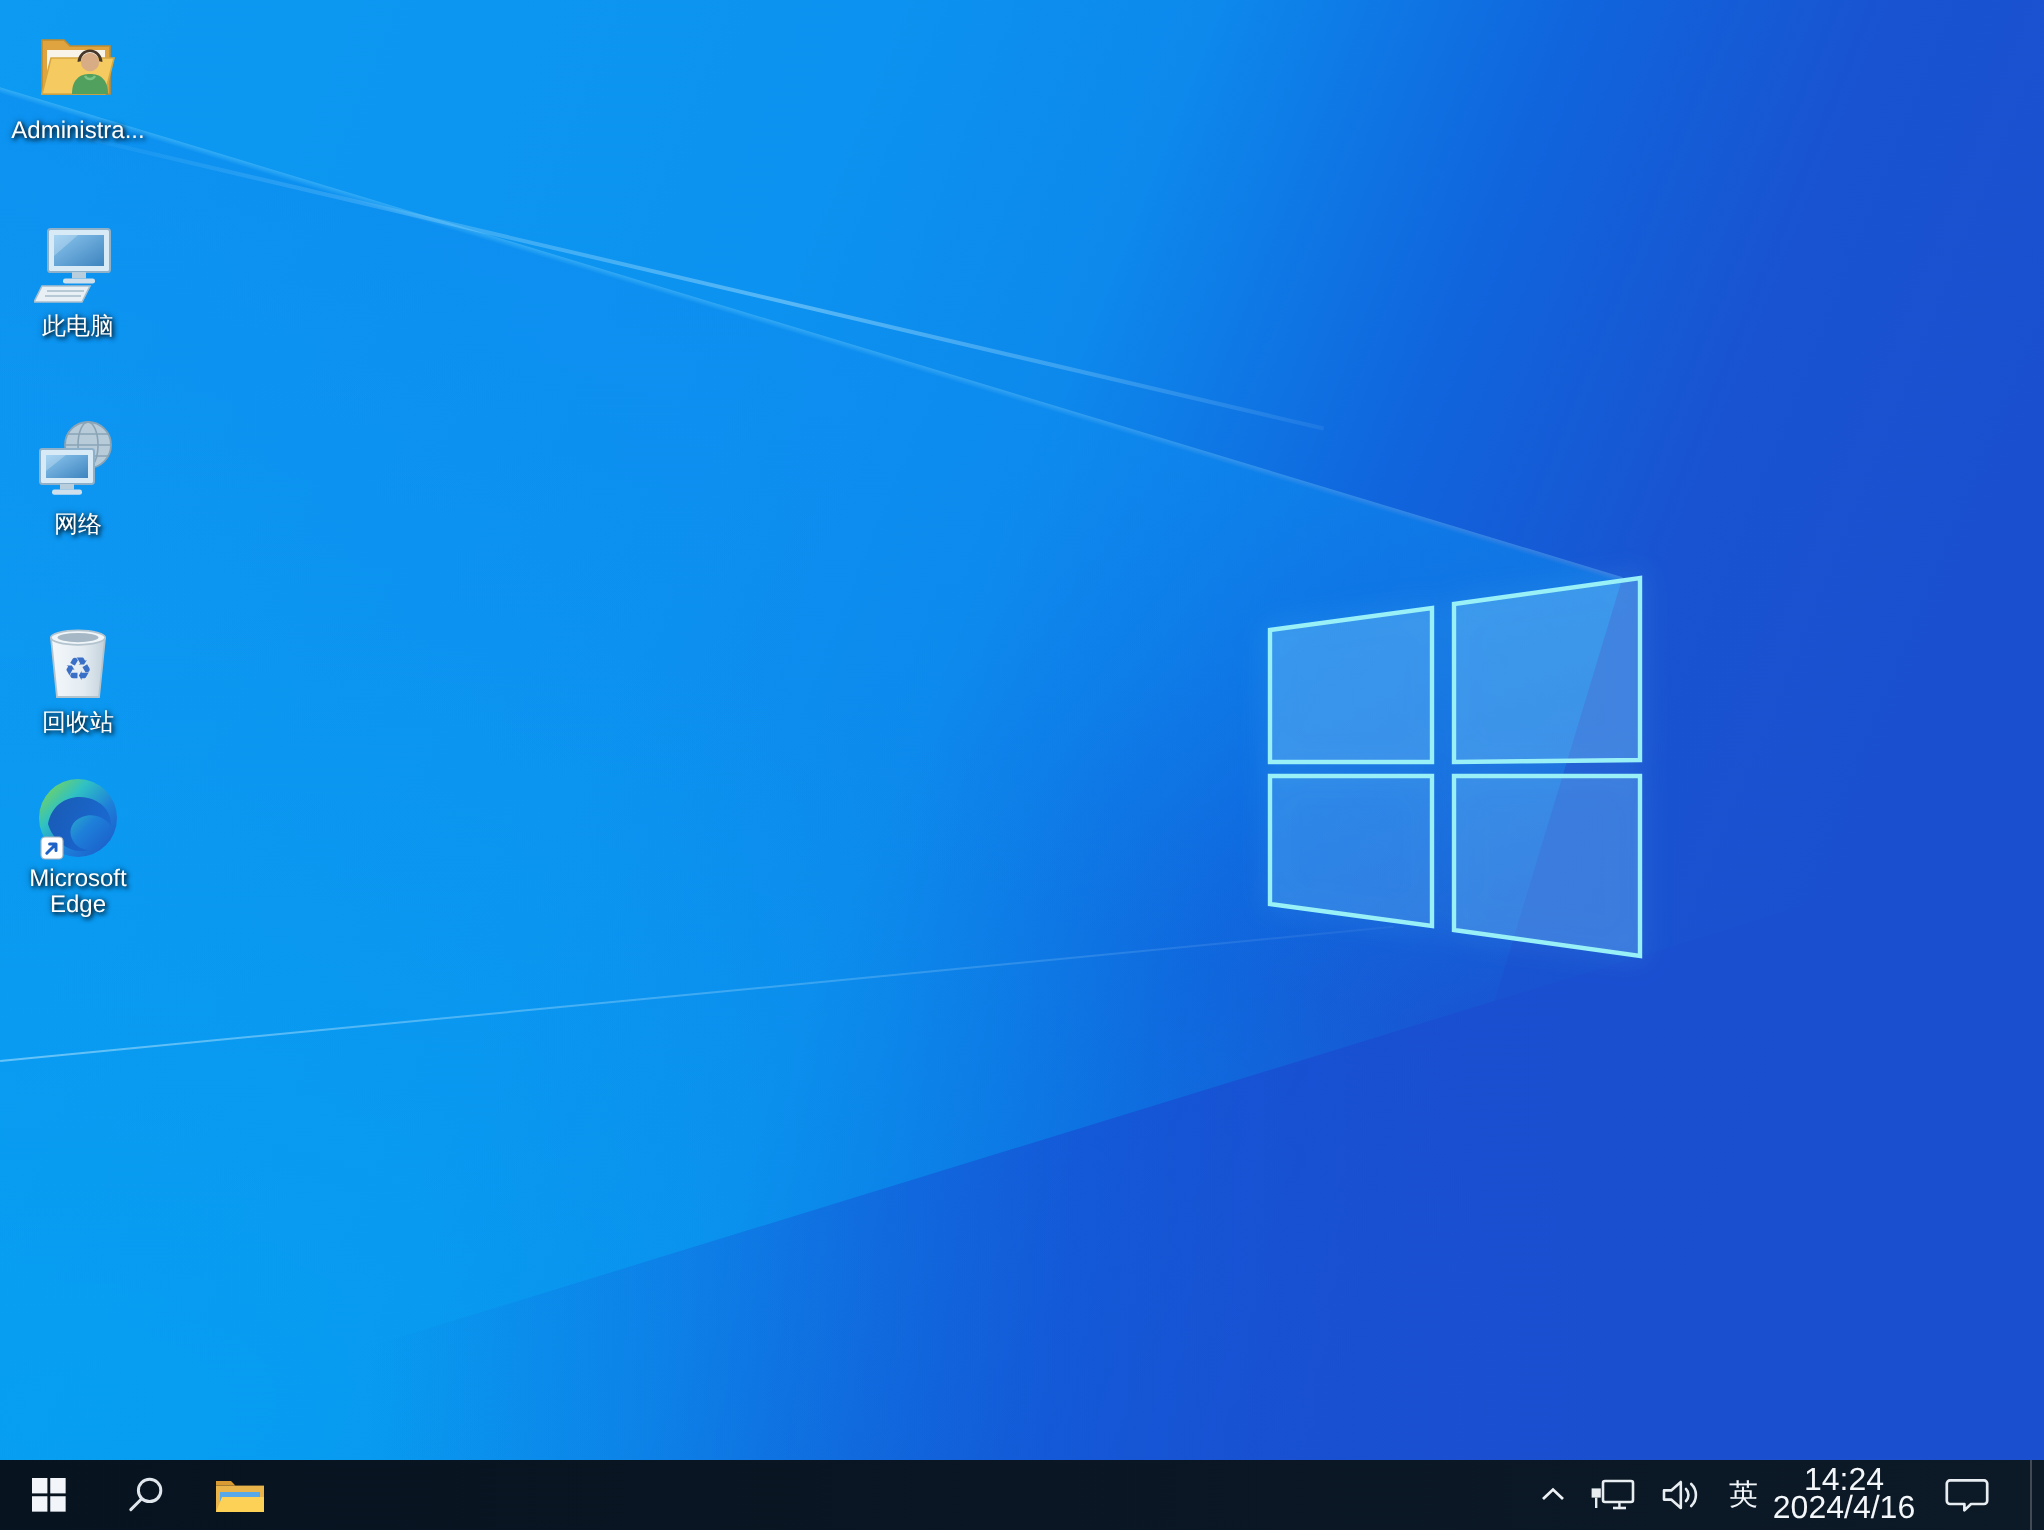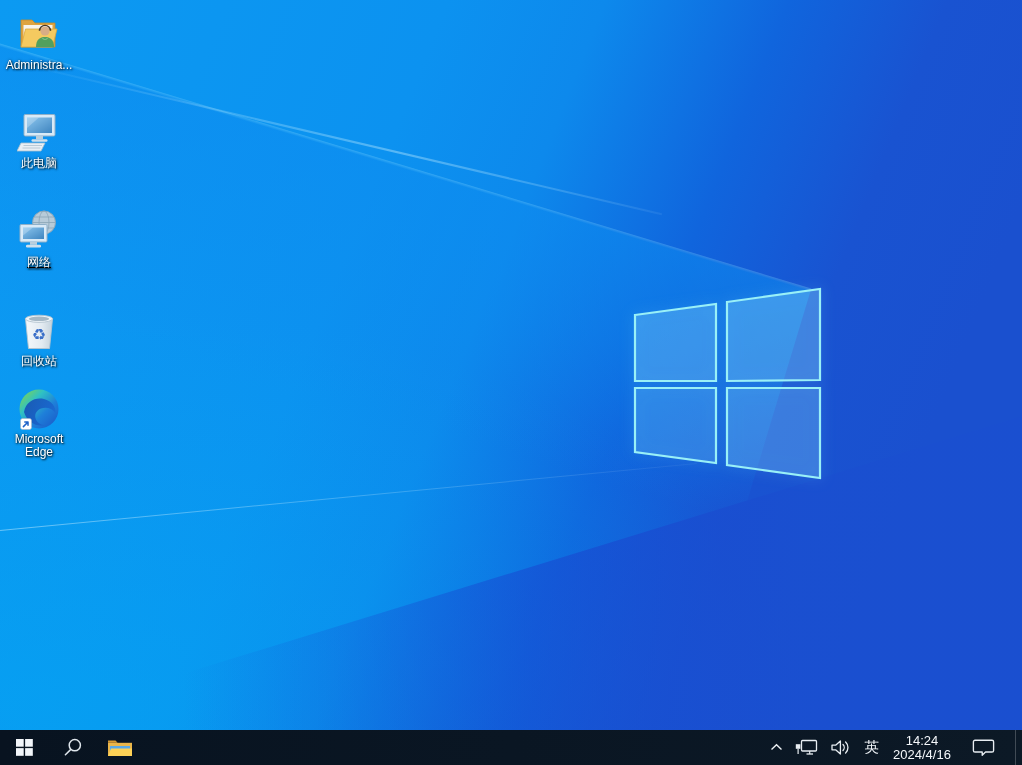--- a/index.html
+++ b/index.html
@@ -40,21 +40,21 @@
   
   .taskbar { position:absolute; left:0; top:730px; width:1022px; height:35px;
     background:linear-gradient(to right, var(--taskbar_bg), #0C1926);
     display:flex; align-items:stretch; }
   .tb-btn { width:48px; display:flex; align-items:center; justify-content:center; }
   .tb-spacer { flex:1; }
   .tray { display:flex; align-items:stretch; }
   .tray-btn { display:flex; align-items:center; justify-content:center; padding:0 6px; }
   .ime { color:#F2F6FA; font-size:14.5px; padding:0 8px; display:flex; align-items:center; }
   .clock { width:62px; display:flex; flex-direction:column; align-items:center; justify-content:center;
-    color:#F4F7FA; font-size:13px; line-height:13.5px; margin:0 8px 0 4px; }
+    color:#F4F7FA; font-size:16px; line-height:13.5px; margin:0 8px 0 4px; }
   .show-desktop { width:7px; border-left:1px solid rgba(255,255,255,0.22); margin-left:9px; }
 </style>
 </head>
 <body>
 
 <div class="screen">
 
   <div class="wallpaper">
     <div class="wp-base"></div>
     <div class="glow-bl"></div>
@@ -102,21 +102,21 @@
         <rect x="19" y="26" width="7" height="3.2" fill="#B9CEDD"></rect>
         <rect x="14.5" y="29.2" width="16" height="2.6" rx="1.2" fill="#CFDFEB"></rect>
         <polygon points="4,33 28,33 24,41 0,41" fill="#E8EFF5" stroke="#AABFCD" stroke-width="0.8"></polygon>
         <line x1="6.5" y1="35.5" x2="25" y2="35.5" stroke="#B8C9D6" stroke-width="1"></line>
         <line x1="5.5" y1="38" x2="23.5" y2="38" stroke="#B8C9D6" stroke-width="1"></line>
       </svg>
     </div>
     <div class="di-label">此电脑</div>
   </div>
 
-  <div class="desktop-icon" style="top:205px;text-decoration:underline;">
+  <div class="desktop-icon" style="top:205px;">
     <div class="di-art">
       <svg width="44" height="44" viewBox="0 0 44 44">
         <defs>
           <linearGradient id="netscr" x1="0" y1="0" x2="1" y2="1">
             <stop offset="0" stop-color="#8CC6EE"></stop>
               <stop offset="1" stop-color="#3E84BF"></stop>
           </linearGradient>
         </defs>
         <circle cx="27" cy="13.5" r="11.5" fill="#B7CBD9" stroke="#8AA4B6" stroke-width="0.9"></circle>
         <ellipse cx="27" cy="13.5" rx="5" ry="11.5" fill="none" stroke="#8AA4B6" stroke-width="0.8"></ellipse>

